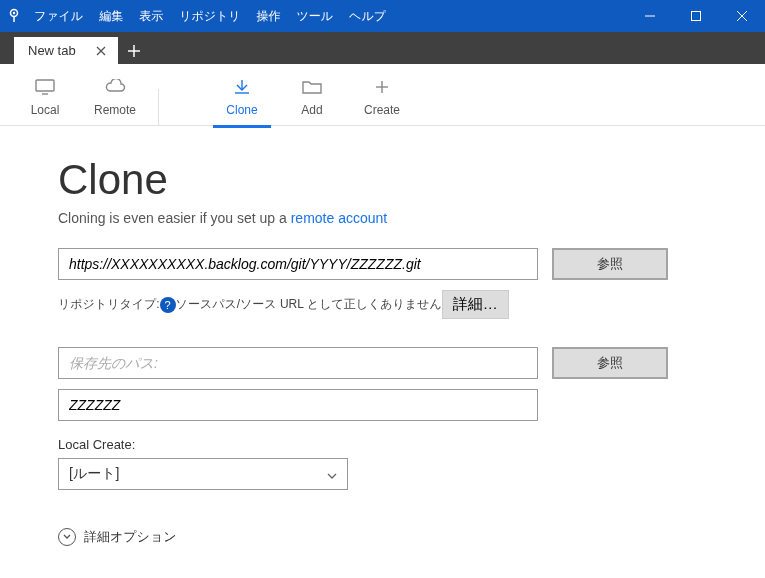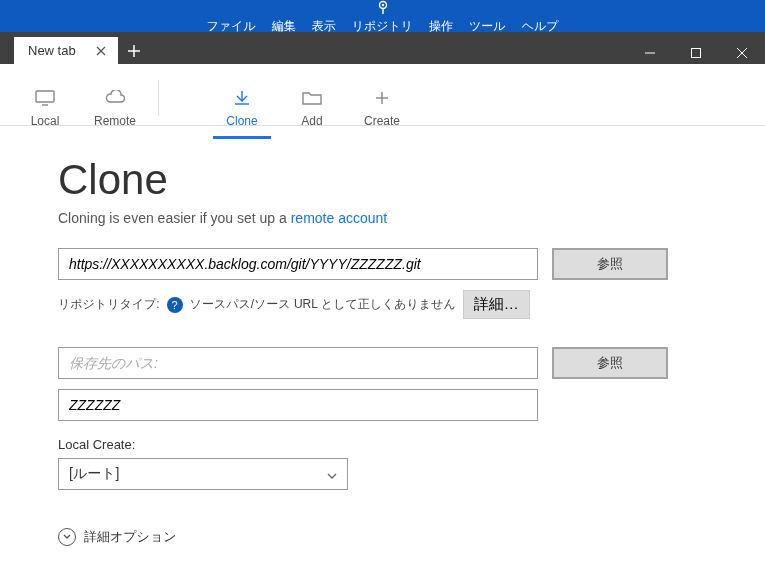--- a/index.html
+++ b/index.html
@@ -1,55 +1,55 @@
 <!DOCTYPE html>
 <html><head>
 <meta charset="utf-8">
 <style>
 * { margin:0; padding:0; box-sizing:border-box; font-family:"Segoe UI","Yu Gothic UI",Meiryo,sans-serif; }
 body { width:765px; height:578px; background:#fff; overflow:hidden; }
 
 
-.titlebar { background:#0f5abf; height:32px; display:flex; align-items:center; color:#fff; font-size:12px;flex-direction:column; }
+.titlebar { background:#0f5abf; height:32px; display:flex; align-items:center; color:#fff; font-size:12px; }
 .titlebar .logo { width:28px; display:flex; justify-content:center; }
 .menu { display:flex; gap:4px; }
 .menu span { padding:2px 6px; cursor:default; }
 .win-controls { margin-left:auto; display:flex; }
 .win-controls div { width:46px; height:32px; display:flex; align-items:center; justify-content:center; }
 .win-controls svg { stroke:#fff; fill:none; }
 
 
 .tabstrip { background:#404040; height:32px; display:flex; align-items:flex-end; padding-left:14px; }
 .tab { background:#fff; height:27px; display:flex; align-items:center; padding:0 10px 0 14px; font-size:13px; color:#333; gap:18px; border-radius:0; }
 .tab-close { width:14px; height:14px; display:flex; align-items:center; justify-content:center; }
 .tab-add { width:32px; height:27px; display:flex; align-items:center; justify-content:center; color:#fff; }
 
 
-.toolbar { height:62px; border-bottom:1px solid #e1e1e1; display:flex; align-items:flex-start; padding:16px 10px; gap:0; }
+.toolbar { height:62px; border-bottom:1px solid #e1e1e1; display:flex; align-items:flex-end; padding:0 10px; gap:0; }
 .toolbtn { display:flex; flex-direction:column; align-items:center; justify-content:center; width:70px; height:56px; font-size:12px; color:#555; gap:6px; }
 .toolbtn.active { color:#1a73e8; }
 .toolbtn .ticon { height:20px; display:flex; align-items:center; justify-content:center; }
 .toolbtn svg { stroke:#888; fill:none; stroke-width:1.4; }
 .toolbtn.active svg { stroke:#1a73e8; }
 .toolbar .divider { width:1px; height:36px; background:#e0e0e0; margin:0 8px; }
 .active-underline { position:relative; }
 .active-underline::after { content:""; position:absolute; left:6px; right:6px; bottom:-3px; height:3px; background:#1a73e8; }
 
 
 .main { padding:30px 52px 0 58px; color:#333; }
 h1 { font-size:42px; font-weight:300; margin-bottom:6px; }
 .subtitle { font-size:14px; color:#555; margin-bottom:22px; }
 .subtitle a { color:#1a73e8; text-decoration:none; }
 
 .row { display:flex; align-items:center; gap:14px; margin-bottom:10px; }
 .input { border:1px solid #999; height:32px; padding:0 10px; font-size:14px; }
 .input.w480 { width:480px;font-style:italic; }
 .btn-gray { width:116px; height:32px; background:#ddd; border:2px solid #a3a3a3; font-size:13px; color:#333; display:flex; align-items:center; justify-content:center; }
 
-.repo-type-row { display:flex; align-items:center; gap:7px; font-size:12px; color:#444; margin-bottom:28px; }
+.repo-type-row { display:flex; align-items:center; gap:0; font-size:12px; color:#444; margin-bottom:28px; }
 .badge { width:16px; height:16px; border-radius:50%; background:#0f5abf; color:#fff; font-size:11px; display:flex; align-items:center; justify-content:center; }
 .btn-detail { background:#ddd; border:1px solid #ccc; padding:4px 10px; font-size:15px; }
 
 .label-sm { font-size:13px; margin:16px 0 6px 0; }
 
 .select { width:290px; height:32px; border:1px solid #999; display:flex; align-items:center; justify-content:space-between; padding:0 10px; font-size:14px;gap:12px; }
 
 .adv { display:flex; align-items:center; gap:8px; font-size:13px; margin-top:38px; }
 .chev { width:18px; height:18px; border:1.5px solid #555; border-radius:50%; display:flex; align-items:center; justify-content:center; }
 .input::placeholder { color:#aaa; }

